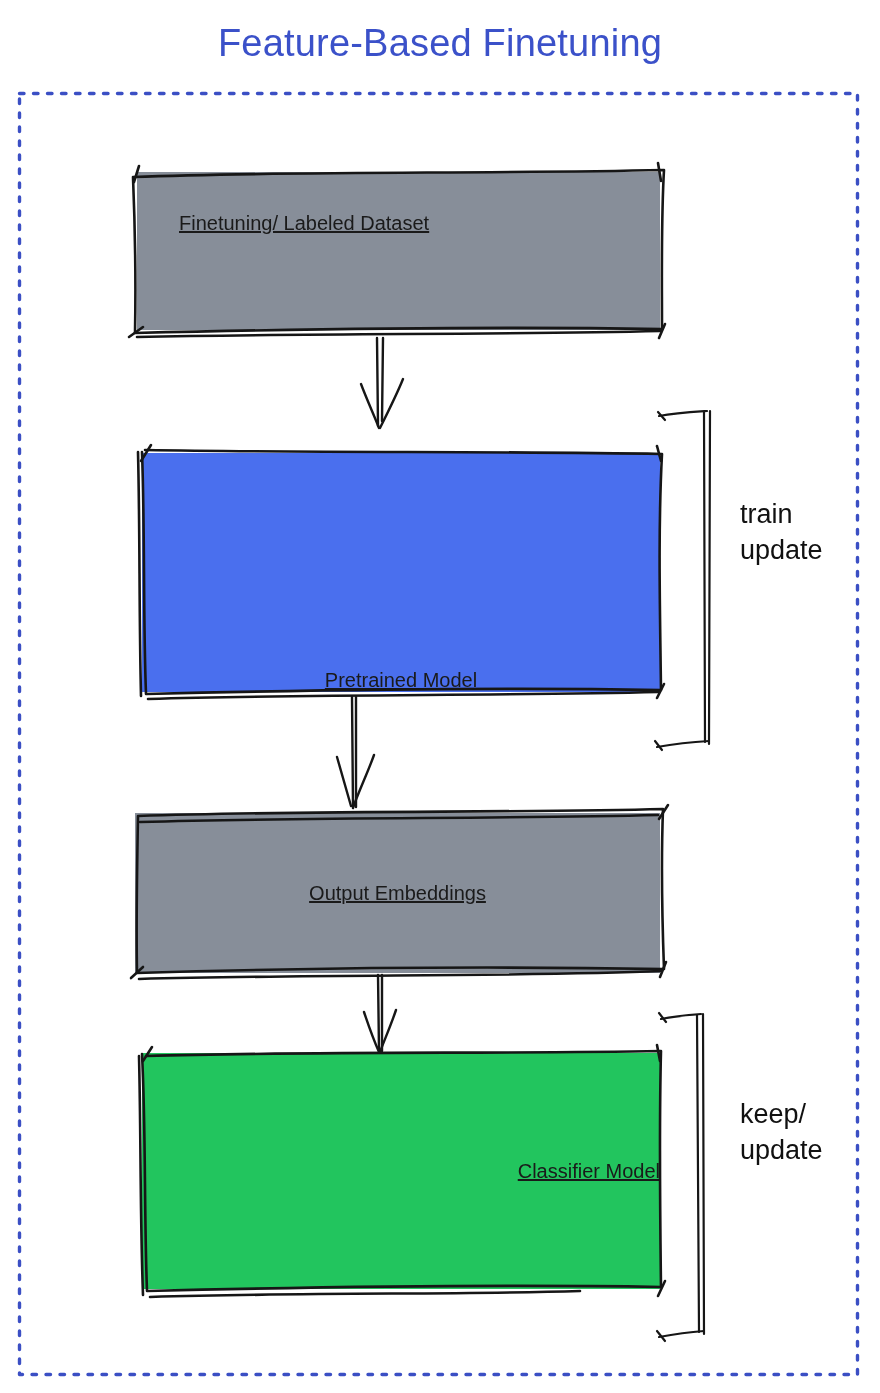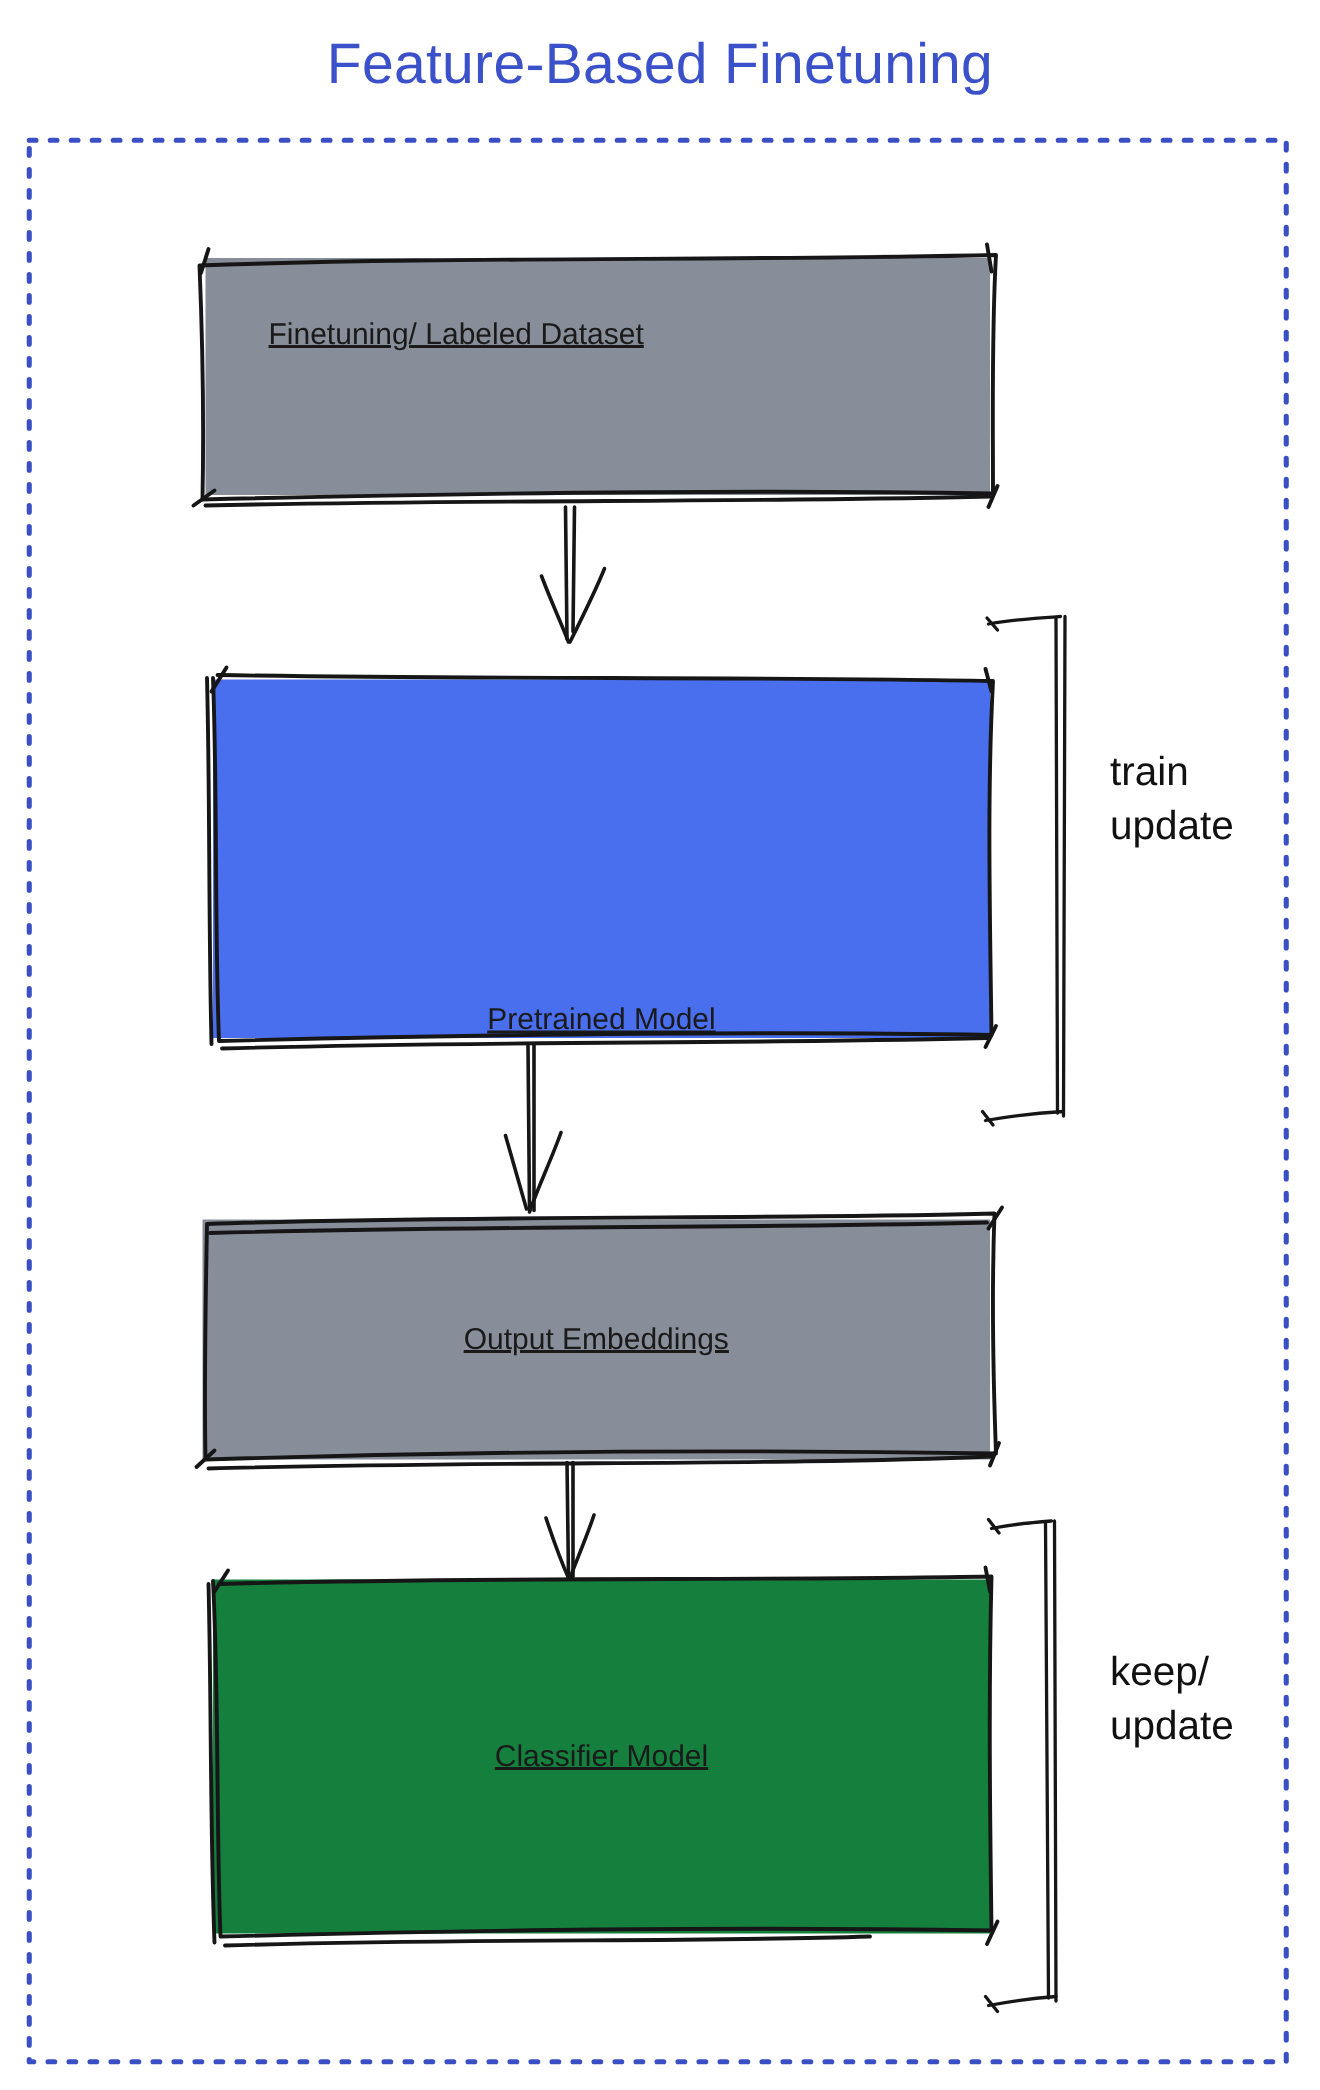--- a/index.html
+++ b/index.html
@@ -72,21 +72,21 @@
   </div>
 
   <div class="box box-2" style="background-color: rgb(74, 111, 238);">
     <span>Pretrained Model</span>
   </div>
 
   <div class="box box-3" style="background-color: rgb(135, 142, 153);">
     <span>Output Embeddings</span>
   </div>
 
-  <div class="box box-4" style="background-color: #15803d;">
+  <div class="box box-4" style="background-color: #22c55e; justify-content: flex-end;">
     <span>Classifier Model</span>
   </div>
 
   <div class="annot annot-1">
     <span>train</span>
     <span>update</span>
   </div>
   <div class="annot annot-2">
     <span>keep/</span>
     <span>update</span>

